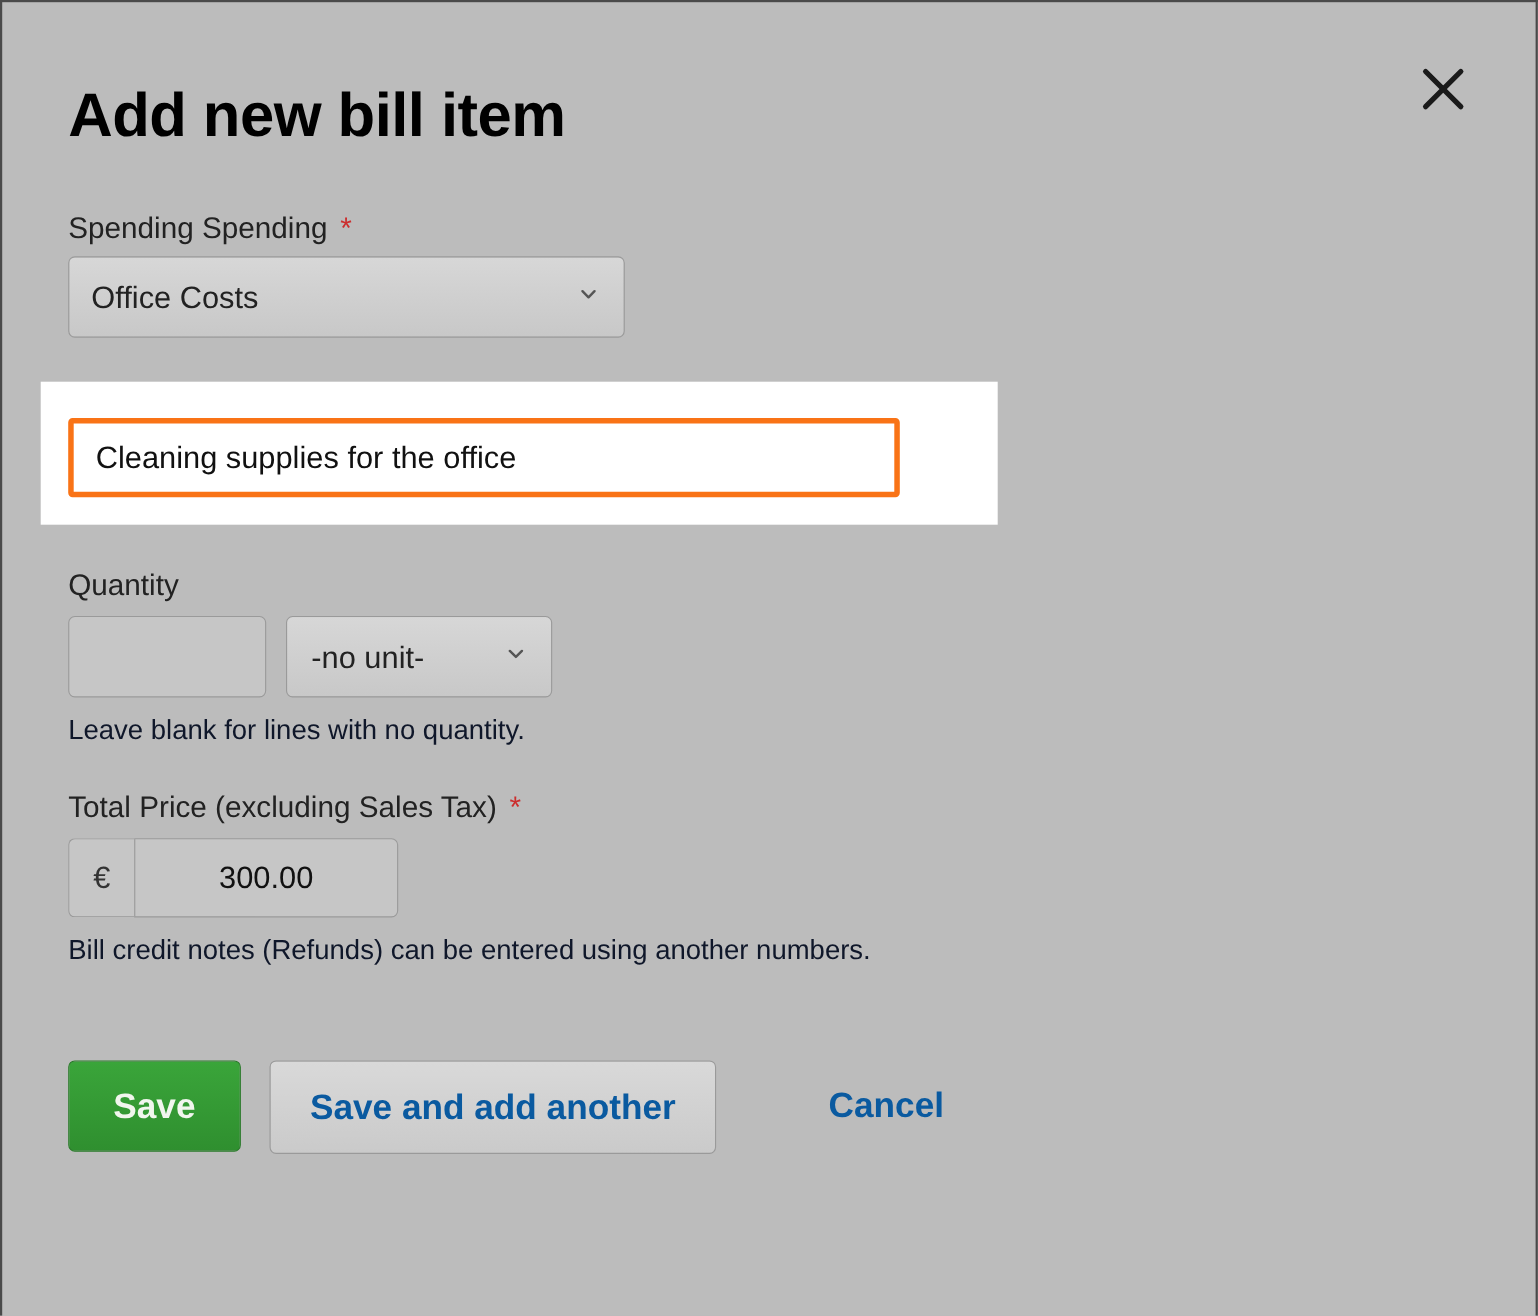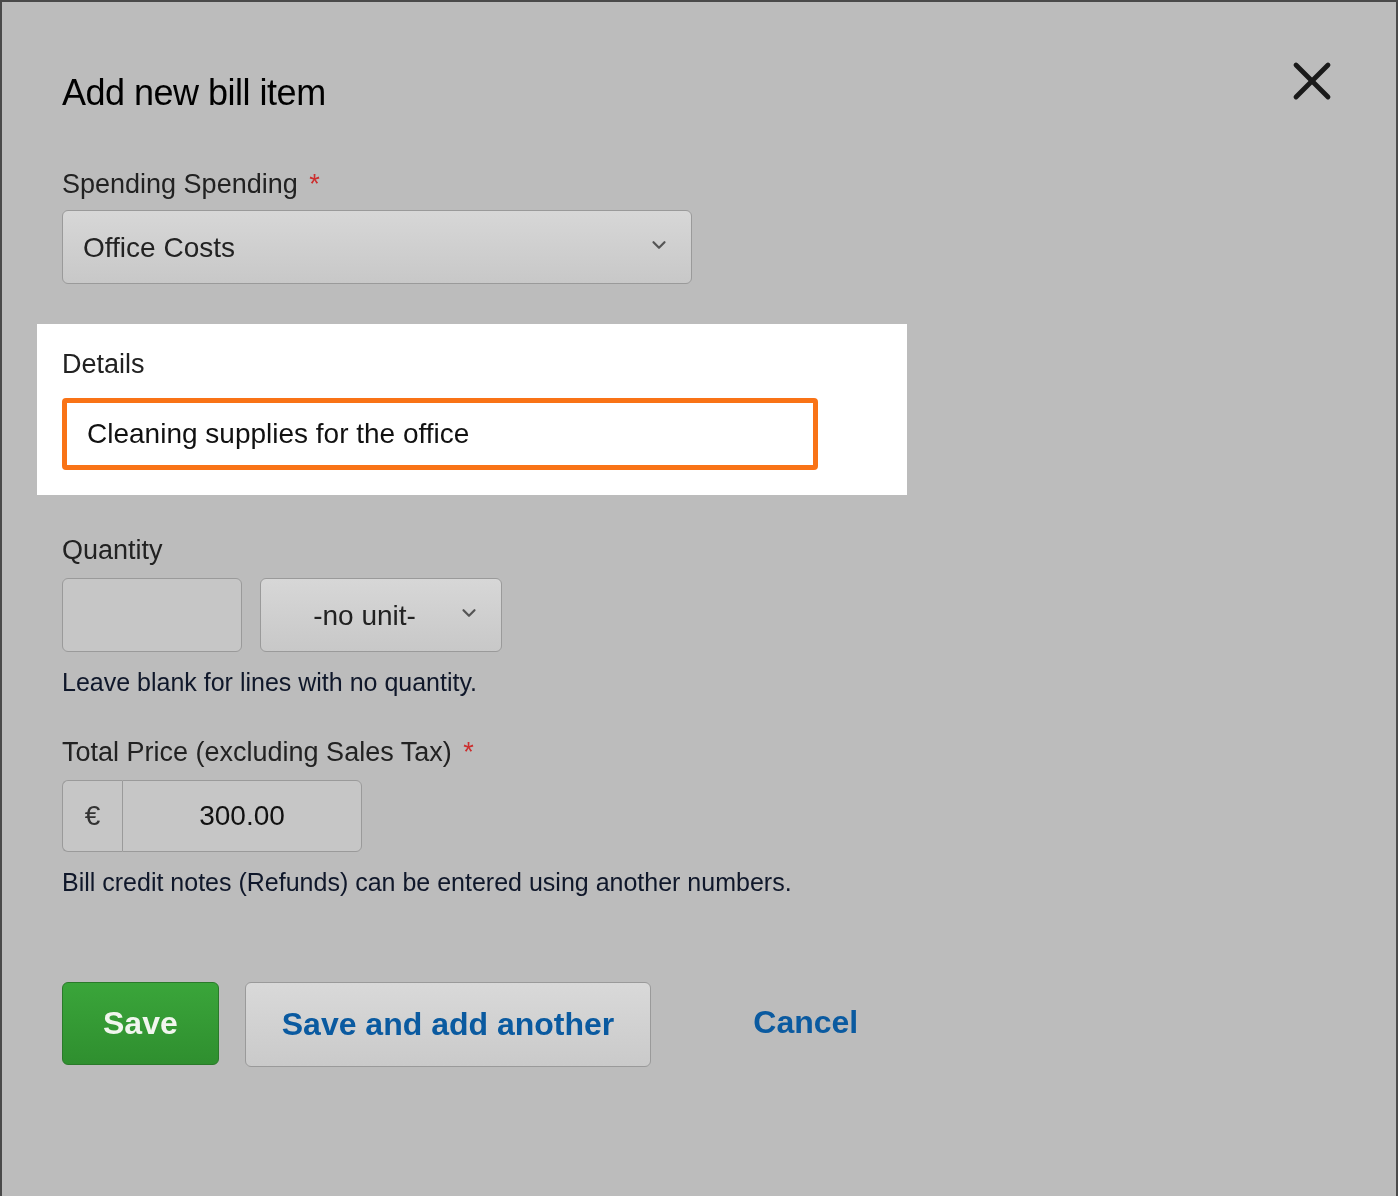--- a/index.html
+++ b/index.html
@@ -19,37 +19,37 @@
       padding: 70px 60px 60px 60px;
     }
     .close-btn {
       position: absolute;
       top: 55px;
       right: 60px;
       cursor: pointer;
     }
     .close-btn svg { width: 48px; height: 48px; }
     .title {
-      font-size: 36px;
-      font-weight: 400;
+      font-size: 56px;
+      font-weight: 700;
       color: #000;
       margin-bottom: 55px;
       letter-spacing: -0.5px;
     }
     .field-group { margin-bottom: 40px; }
     .label {
       font-size: 27px;
       color: #222;
       margin-bottom: 10px;
       display: block;
     }
     .req { color: #cc2e2e; margin-left: 4px; }
     .select-wrap {
       position: relative;
-      width: 630px;
+      width: 506px;
     }
     .select {
       width: 100%;
       height: 74px;
       border: 1px solid #9a9a9a;
       border-radius: 6px;
       background: linear-gradient(#d7d7d7, #c8c8c8);
       padding: 0 60px 0 20px;
       font-size: 28px;
       color: #222;
@@ -96,21 +96,20 @@
       width: 100%;
       height: 74px;
       border: 1px solid #9a9a9a;
       border-radius: 6px;
       background: linear-gradient(#d7d7d7, #c8c8c8);
       padding: 0 55px 0 22px;
       font-size: 28px;
       color: #222;
       appearance: none;
       cursor: pointer;
-      text-align: center;
     }
     .hint {
       font-size: 25px;
       color: #0f172a;
       margin-top: 16px;
     }
     .price-row { display: flex; margin-top: 12px; }
     .currency-box {
       width: 60px;
       height: 72px;
@@ -198,21 +197,20 @@
       </select>
       <span class="select-caret">
         <svg width="22" height="22" viewBox="0 0 24 24" fill="none" stroke="#555" stroke-width="2.4" stroke-linecap="round" stroke-linejoin="round">
           <polyline points="6 9 12 15 18 9"></polyline>
         </svg>
       </span>
     </div>
   </div>
 
   <div class="highlight-zone">
-    <label class="label">Details</label>
     <input type="text" class="details-input" value="Cleaning supplies for the office" style="">
   </div>
 
   <div class="field-group">
     <label class="label">Quantity</label>
     <div class="qty-row">
       <input type="text" class="qty-input" value="" style="">
       <div class="unit-select-wrap">
         <select class="unit-select">
           <option>-no unit-</option>

